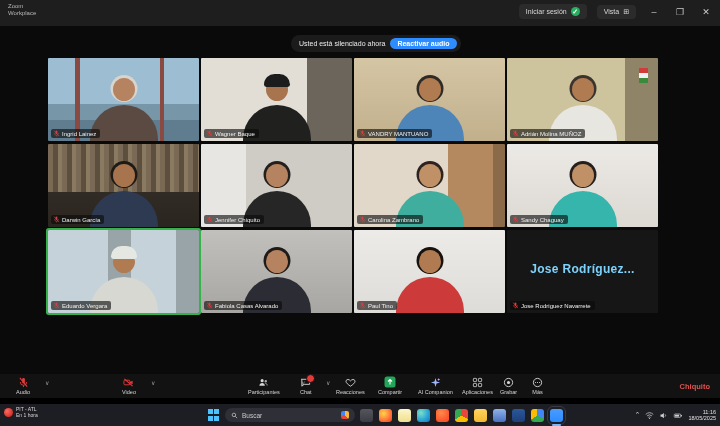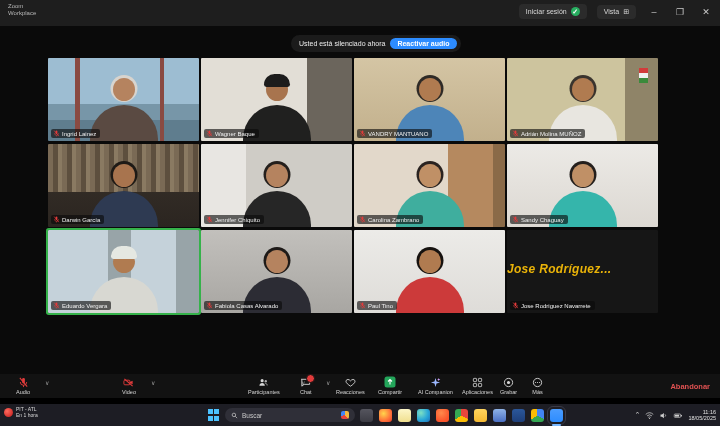--- a/index.html
+++ b/index.html
@@ -11,22 +11,22 @@
   .tb-right{position:absolute;right:6px;top:4px;display:flex;align-items:center;gap:10px;}
   .pill{display:flex;align-items:center;gap:4px;background:#2b2b2b;border-radius:4px;
         padding:3px 7px;color:#d8d8d8;font-size:7px;}
   .gcheck{width:9px;height:9px;border-radius:50%;background:#27ae60;color:#fff;font-size:7px;
           line-height:9px;text-align:center;font-weight:bold;}
   .wbtn{color:#c9c9c9;font-size:9px;width:16px;text-align:center;cursor:default;}
   
   .videoarea{position:absolute;left:0;top:26px;width:720px;height:348px;background:#0a0a0a;}
   .tile{position:absolute;background:#161616;overflow:hidden;border-radius:1px;}
   .tile.active{box-shadow:0 0 0 2px #35b24a;}
-  .tile .bigname{position:absolute;left:0;right:0;top:38%;text-align:left;color:#eab308;
-                 font-size:12px;font-weight:bold;letter-spacing:.3px;font-style:italic;}
+  .tile .bigname{position:absolute;left:0;right:0;top:38%;text-align:center;color:#7dd3fc;
+                 font-size:12px;font-weight:bold;letter-spacing:.3px;}
   .plabel{position:absolute;left:3px;bottom:3px;display:flex;align-items:center;gap:2px;
           background:rgba(10,10,10,.62);border-radius:2px;padding:1px 4px 1px 2px;
           color:#f0f0f0;font-size:6px;white-space:nowrap;max-width:92%;overflow:hidden;}
   .fig-hair{position:absolute;left:50%;transform:translateX(-50%);top:17px;width:27px;height:27px;
             border-radius:50%;}
   .fig-head{position:absolute;left:50%;transform:translateX(-50%);top:20px;width:22px;height:23px;
             border-radius:50%;}
   .fig-hat{position:absolute;left:50%;transform:translateX(-50%);top:16px;width:26px;height:13px;
            border-radius:13px 13px 3px 3px;}
   .fig-body{position:absolute;left:50%;transform:translateX(-50%);bottom:0;width:68px;height:36px;
@@ -264,21 +264,21 @@
         </div>
       </div>
     </div>
 
   <div class="toast">
     <span class="toast-msg">Usted está silenciado ahora</span>
     <span class="toast-btn">Reactivar audio</span>
   </div>
 
   <div class="mtoolbar" id="mtoolbar">
-    <span class="leave">Abandonar</span>
+    <span class="leave">Chiquito</span>
   <div class="tbtn" style="left: 16px;">
         <span class="ic">
           <svg viewBox="0 0 24 24" width="11" height="11">
             <rect x="9" y="2" width="6" height="12" rx="3" fill="#e23b3b"></rect>
             <path d="M5 11a7 7 0 0 0 14 0" fill="none" stroke="#e23b3b" stroke-width="2"></path>
             <line x1="12" y1="18" x2="12" y2="22" stroke="#e23b3b" stroke-width="2"></line>
             <line x1="4" y1="2" x2="20" y2="21" stroke="#e23b3b" stroke-width="2.4"></line>
           </svg>
         </span>
         <span class="lb">Audio</span>

